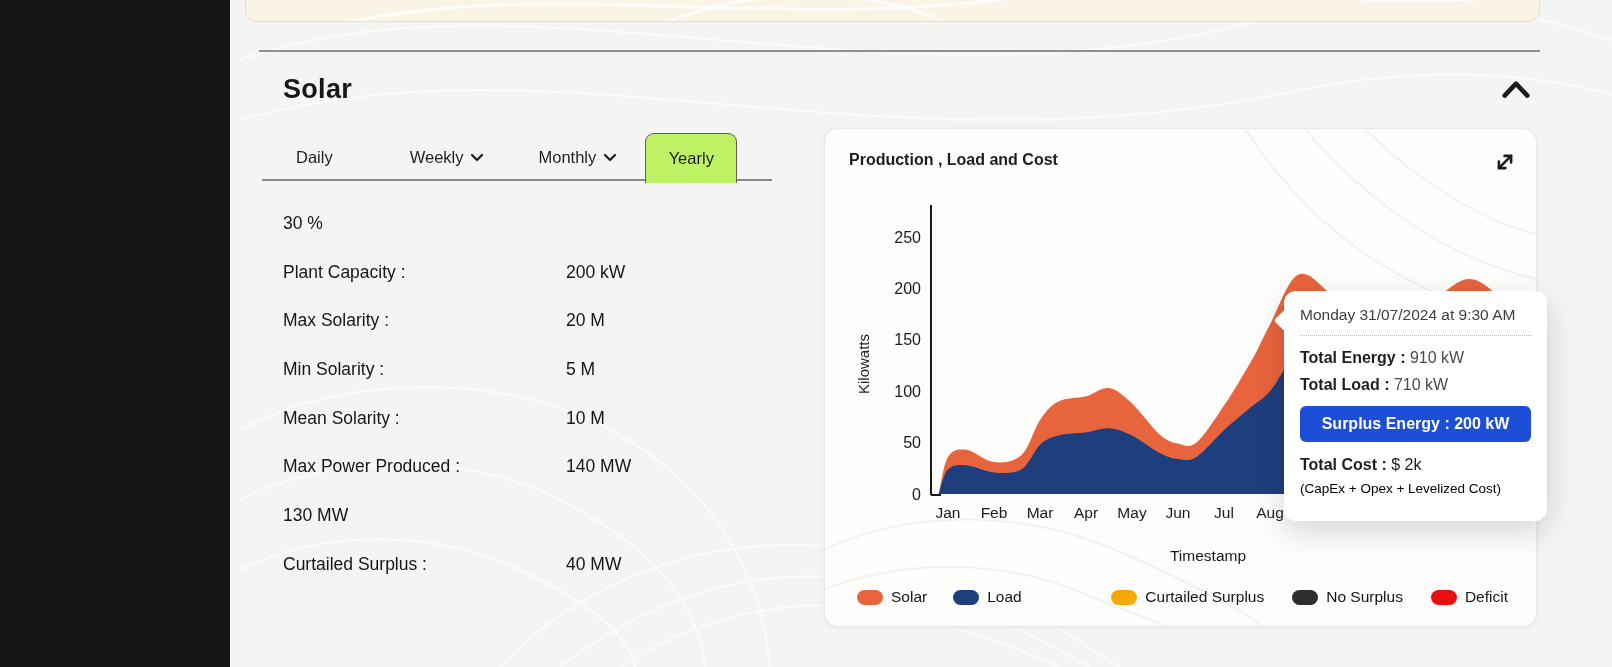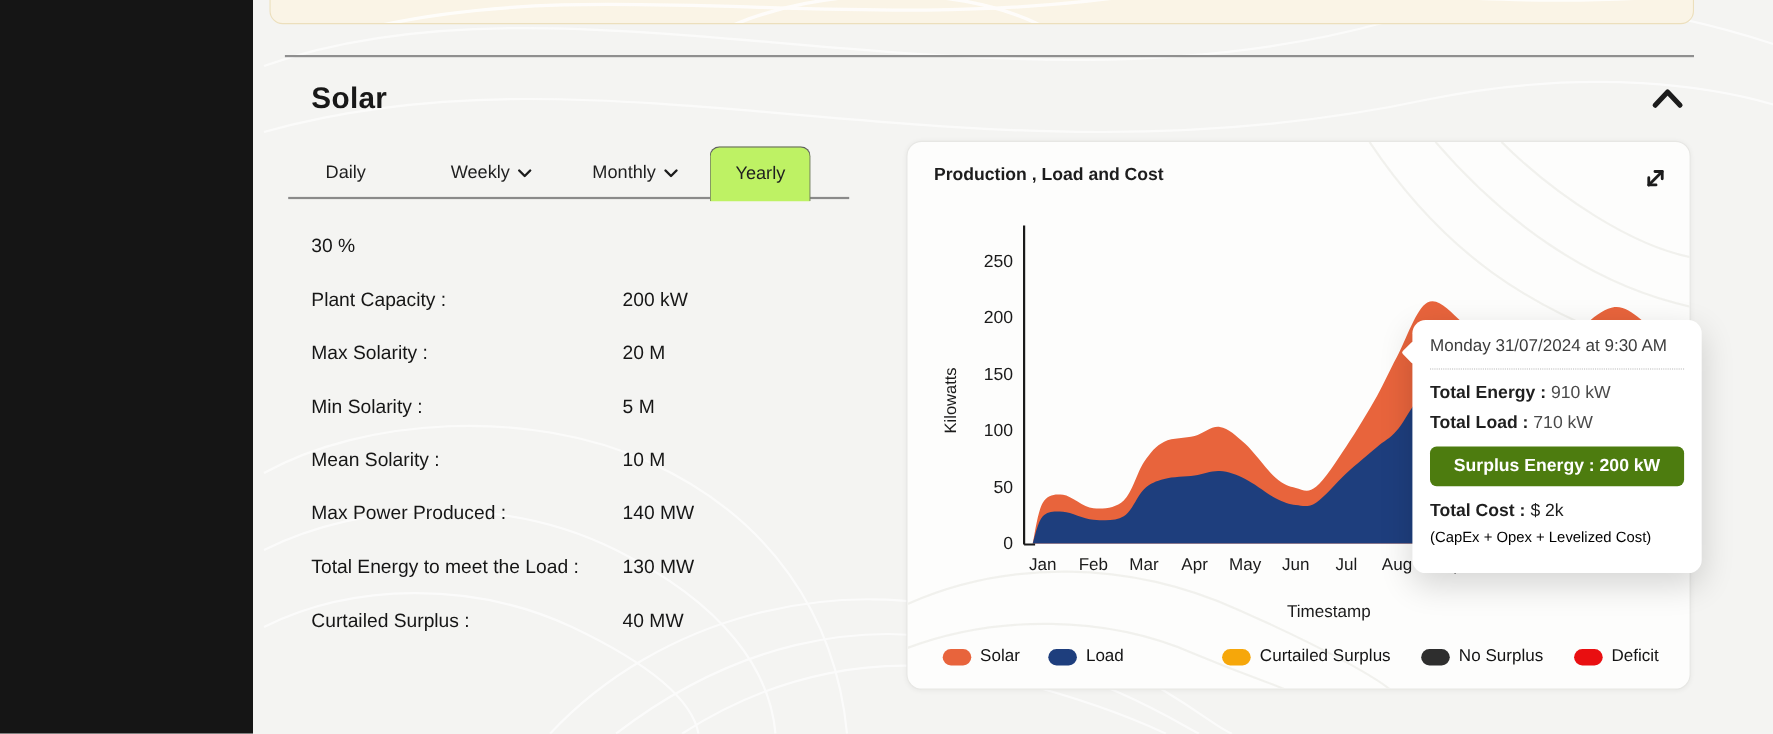--- a/index.html
+++ b/index.html
@@ -185,21 +185,20 @@
     </div>
     <div class="stat-row">
       <span class="stat-label">Mean Solarity :</span>
       <span class="stat-value">10 M</span>
     </div>
     <div class="stat-row">
       <span class="stat-label">Max Power Produced :</span>
       <span class="stat-value">140 MW</span>
     </div>
     <div class="stat-row">
-      <span class="stat-label">Total Energy to meet the Load :</span>
       <span class="stat-value">130 MW</span>
     </div>
     <div class="stat-row">
       <span class="stat-label">Curtailed Surplus :</span>
       <span class="stat-value">40 MW</span>
     </div>
   </div>
 
   <div class="chart-card">
     <div class="card-decor">
@@ -278,21 +277,21 @@
 
     <div class="tooltip">
       <div class="tt-title">Monday 31/07/2024 at 9:30 AM</div>
       <div class="tt-sep"></div>
       <div class="tt-row">
         <b>Total Energy :</b><span> 910 kW</span>
       </div>
       <div class="tt-row">
         <b>Total Load :</b><span> 710 kW</span>
       </div>
-      <div class="tt-badge" id="surplus-badge" style="background: #4d7c0f;">Surplus Energy : 200 kW</div>
+      <div class="tt-badge" id="surplus-badge" style="background: #1d4ed8;">Surplus Energy : 200 kW</div>
       <div class="tt-cost">
         <b>Total Cost :</b><span> $ 2k</span>
       </div>
       <div class="tt-note">(CapEx + Opex + Levelized Cost)</div>
     </div>
   </div>
 
 </div>
 
 </body></html>

